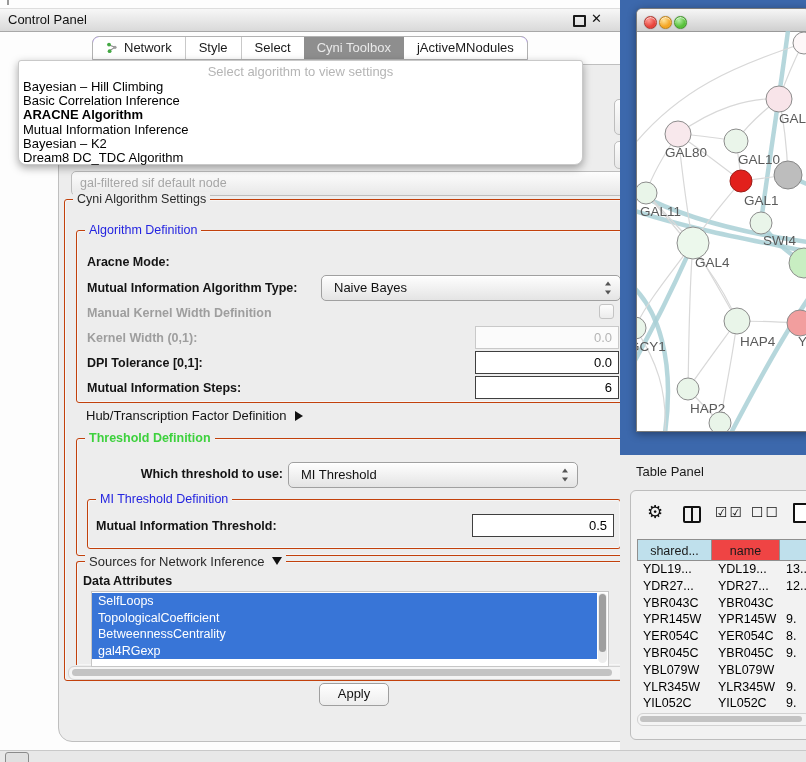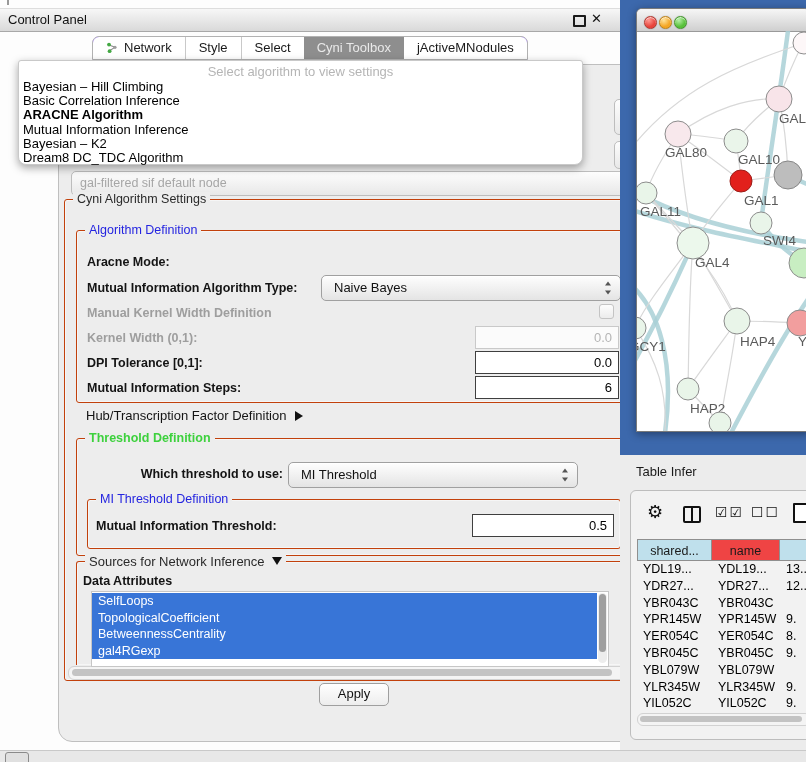--- a/index.html
+++ b/index.html
@@ -282,21 +282,21 @@
           <circle cx="-2" cy="297" r="11" fill="#e9f5e9" stroke="#8c8c8c" stroke-width="1"></circle>
           <text x="-8" y="320" fill="#5a5a5a" font-size="13.5" font-family="&quot;Liberation Sans&quot;, sans-serif">GCY1</text>
           <circle cx="51" cy="358" r="11" fill="#e9f5e9" stroke="#8c8c8c" stroke-width="1"></circle>
           <text x="53" y="382" fill="#5a5a5a" font-size="13.5" font-family="&quot;Liberation Sans&quot;, sans-serif">HAP2</text>
           <circle cx="83" cy="392" r="11" fill="#e9f5e9" stroke="#8c8c8c" stroke-width="1"></circle>
         </svg>
     </div>
   </div>
 
   <div class="abs tp-region"></div>
-  <span class="abs tp-title">Table Infer</span>
+  <span class="abs tp-title">Table Panel</span>
   <div class="abs tp-panel">
     <span class="abs ticon" style="left:16px;top:10px;font-size:18px;">⚙</span>
     <span class="abs splitcols" style="left:52px;top:15px;"></span>
     <span class="abs ticon" style="left:84px;top:13px;font-size:14px;letter-spacing:2px;">☑☑</span>
     <span class="abs ticon" style="left:120px;top:13px;font-size:14px;letter-spacing:2px;">☐☐</span>
     <span class="abs pageic" style="left:162px;top:12px;"></span>
 
     <div class="abs" style="left:6px;top:48px;width:178px;height:22px;">
         <div class="th-cell hl first" style="left: 0px; width: 75px;">shared...</div>
         <div class="th-cell plain" style="left: 75px; width: 68px;">name</div>

